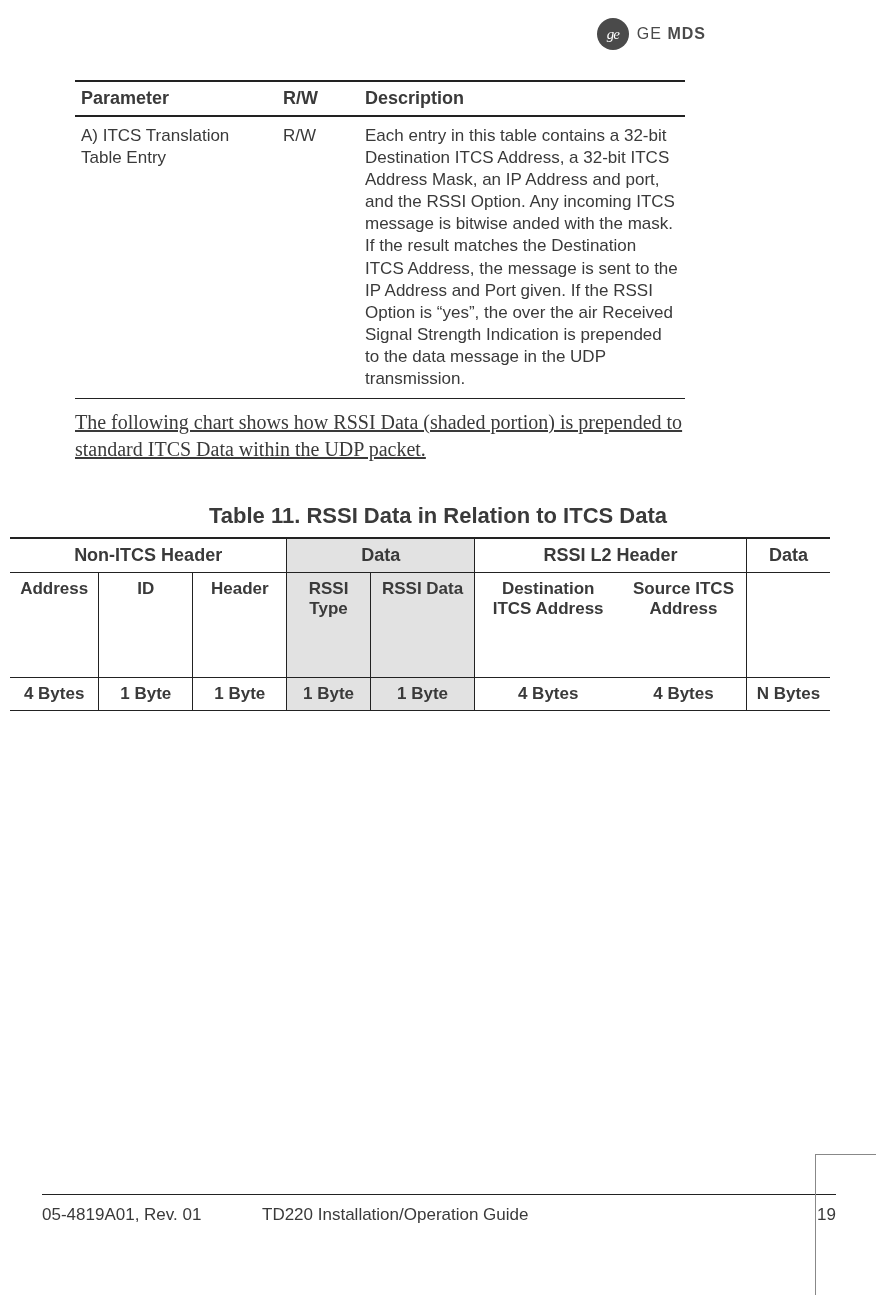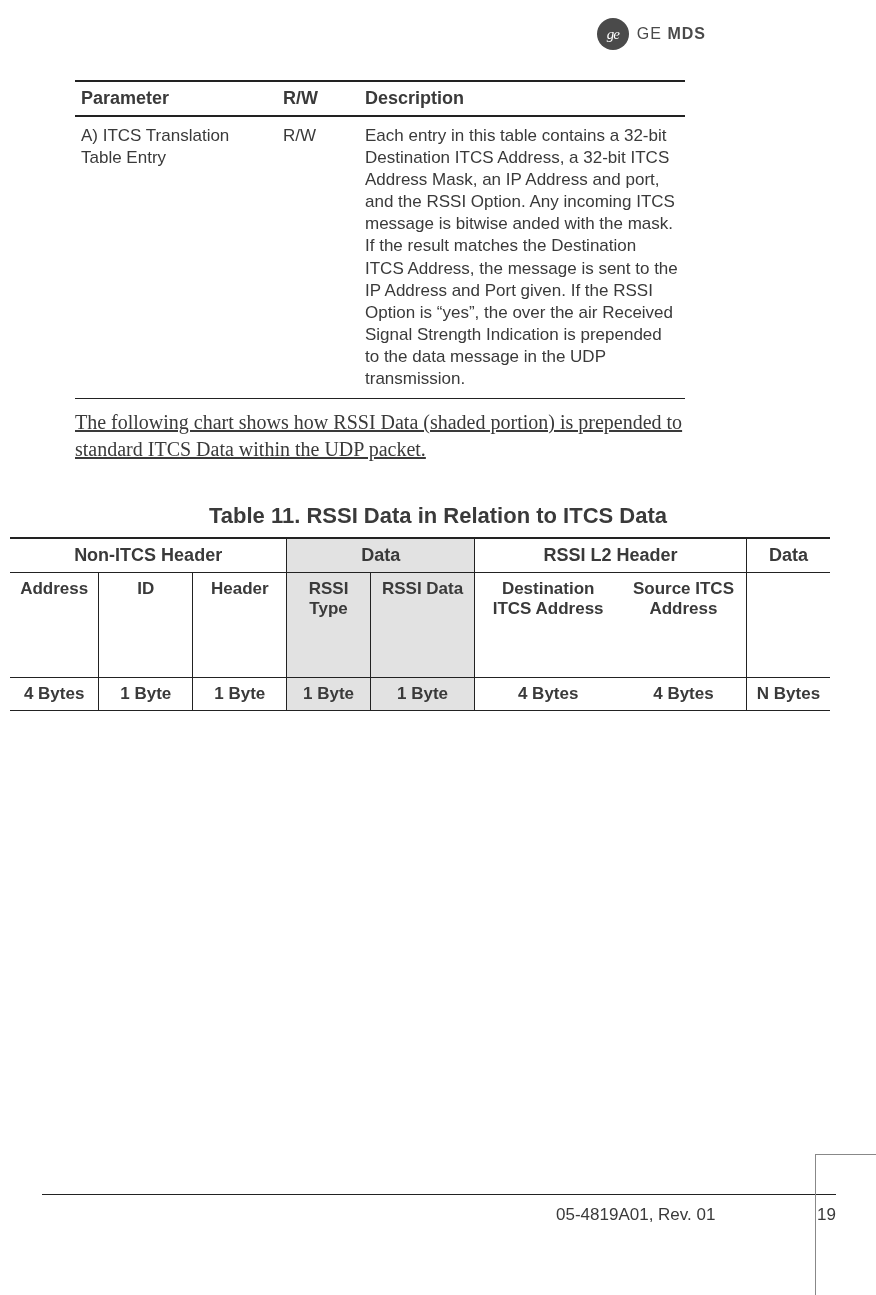--- a/index.html
+++ b/index.html
@@ -165,17 +165,18 @@
       <td class="shaded">1 Byte</td>
       <td>4 Bytes</td>
       <td class="noline-left">4 Bytes</td>
       <td>N Bytes</td>
     </tr>
   </tbody>
     </table>
 
   <div class="footer">
     <span class="docnum">05-4819A01, Rev. 01</span>
+    <span class="docname">TD220 Installation/Operation Guide</span>
     <span class="pnum">19</span>
   </div>
 
   <div class="corner"></div>
 </div>
 
 </body></html>

